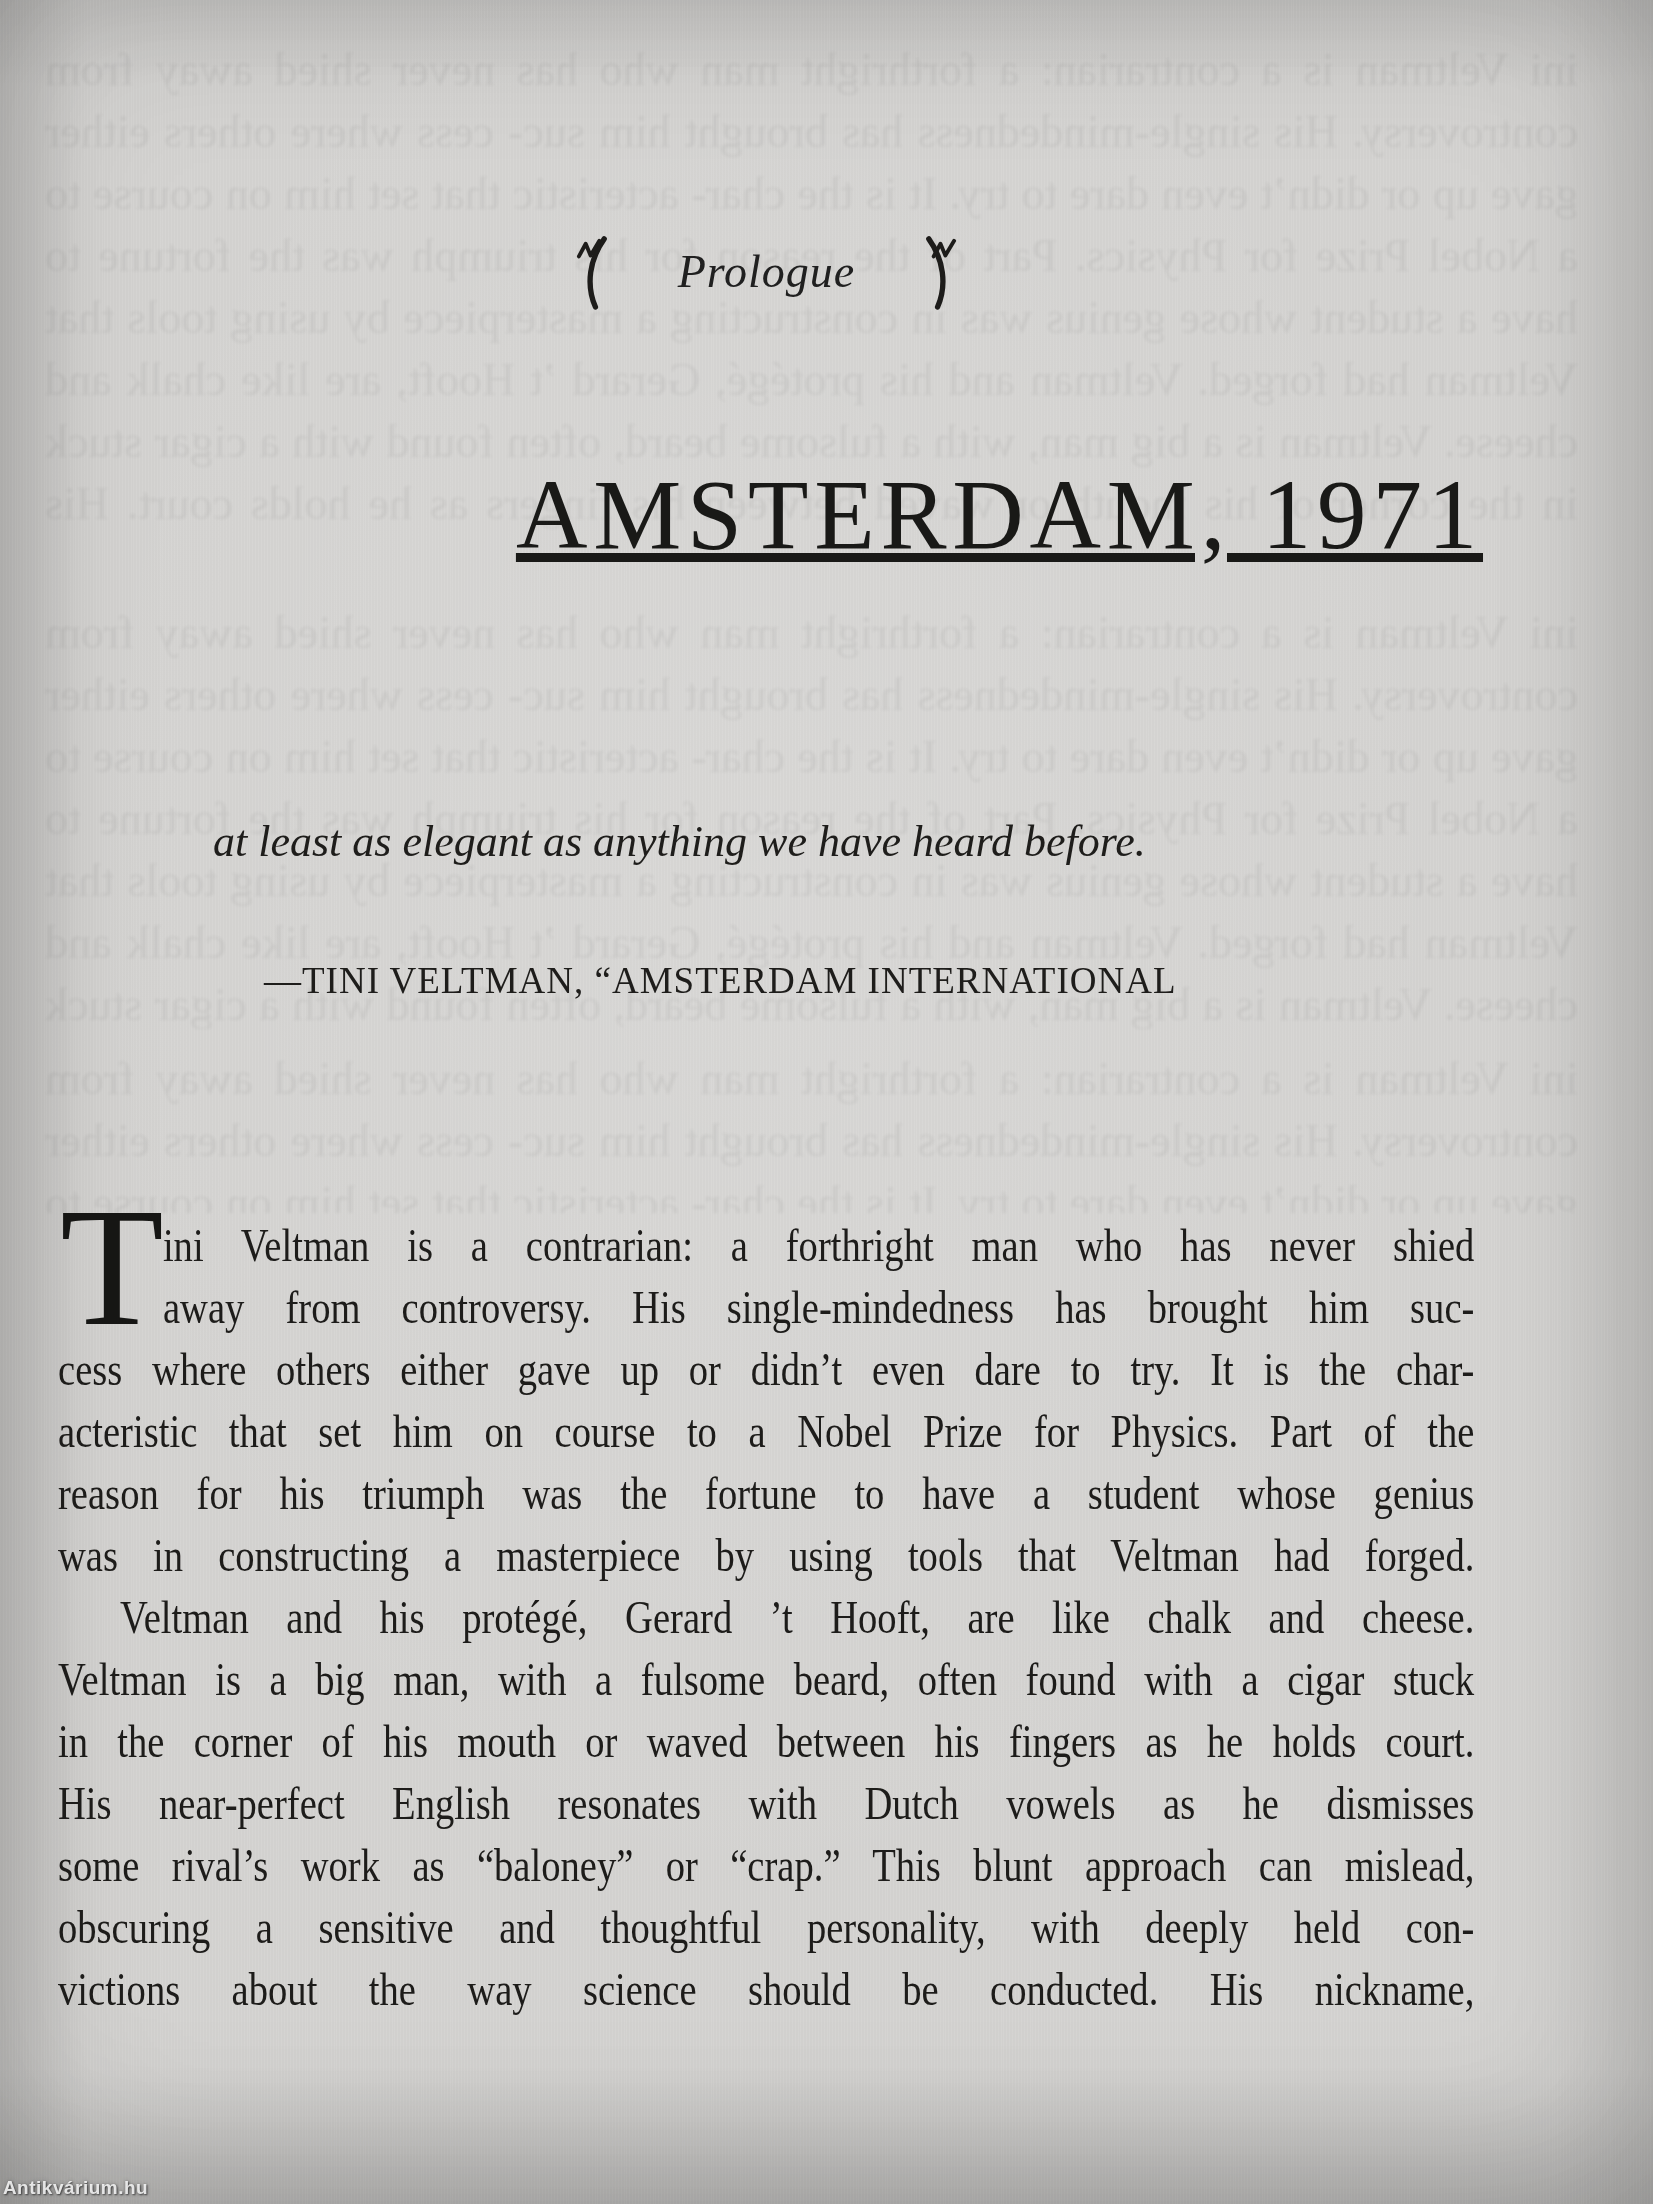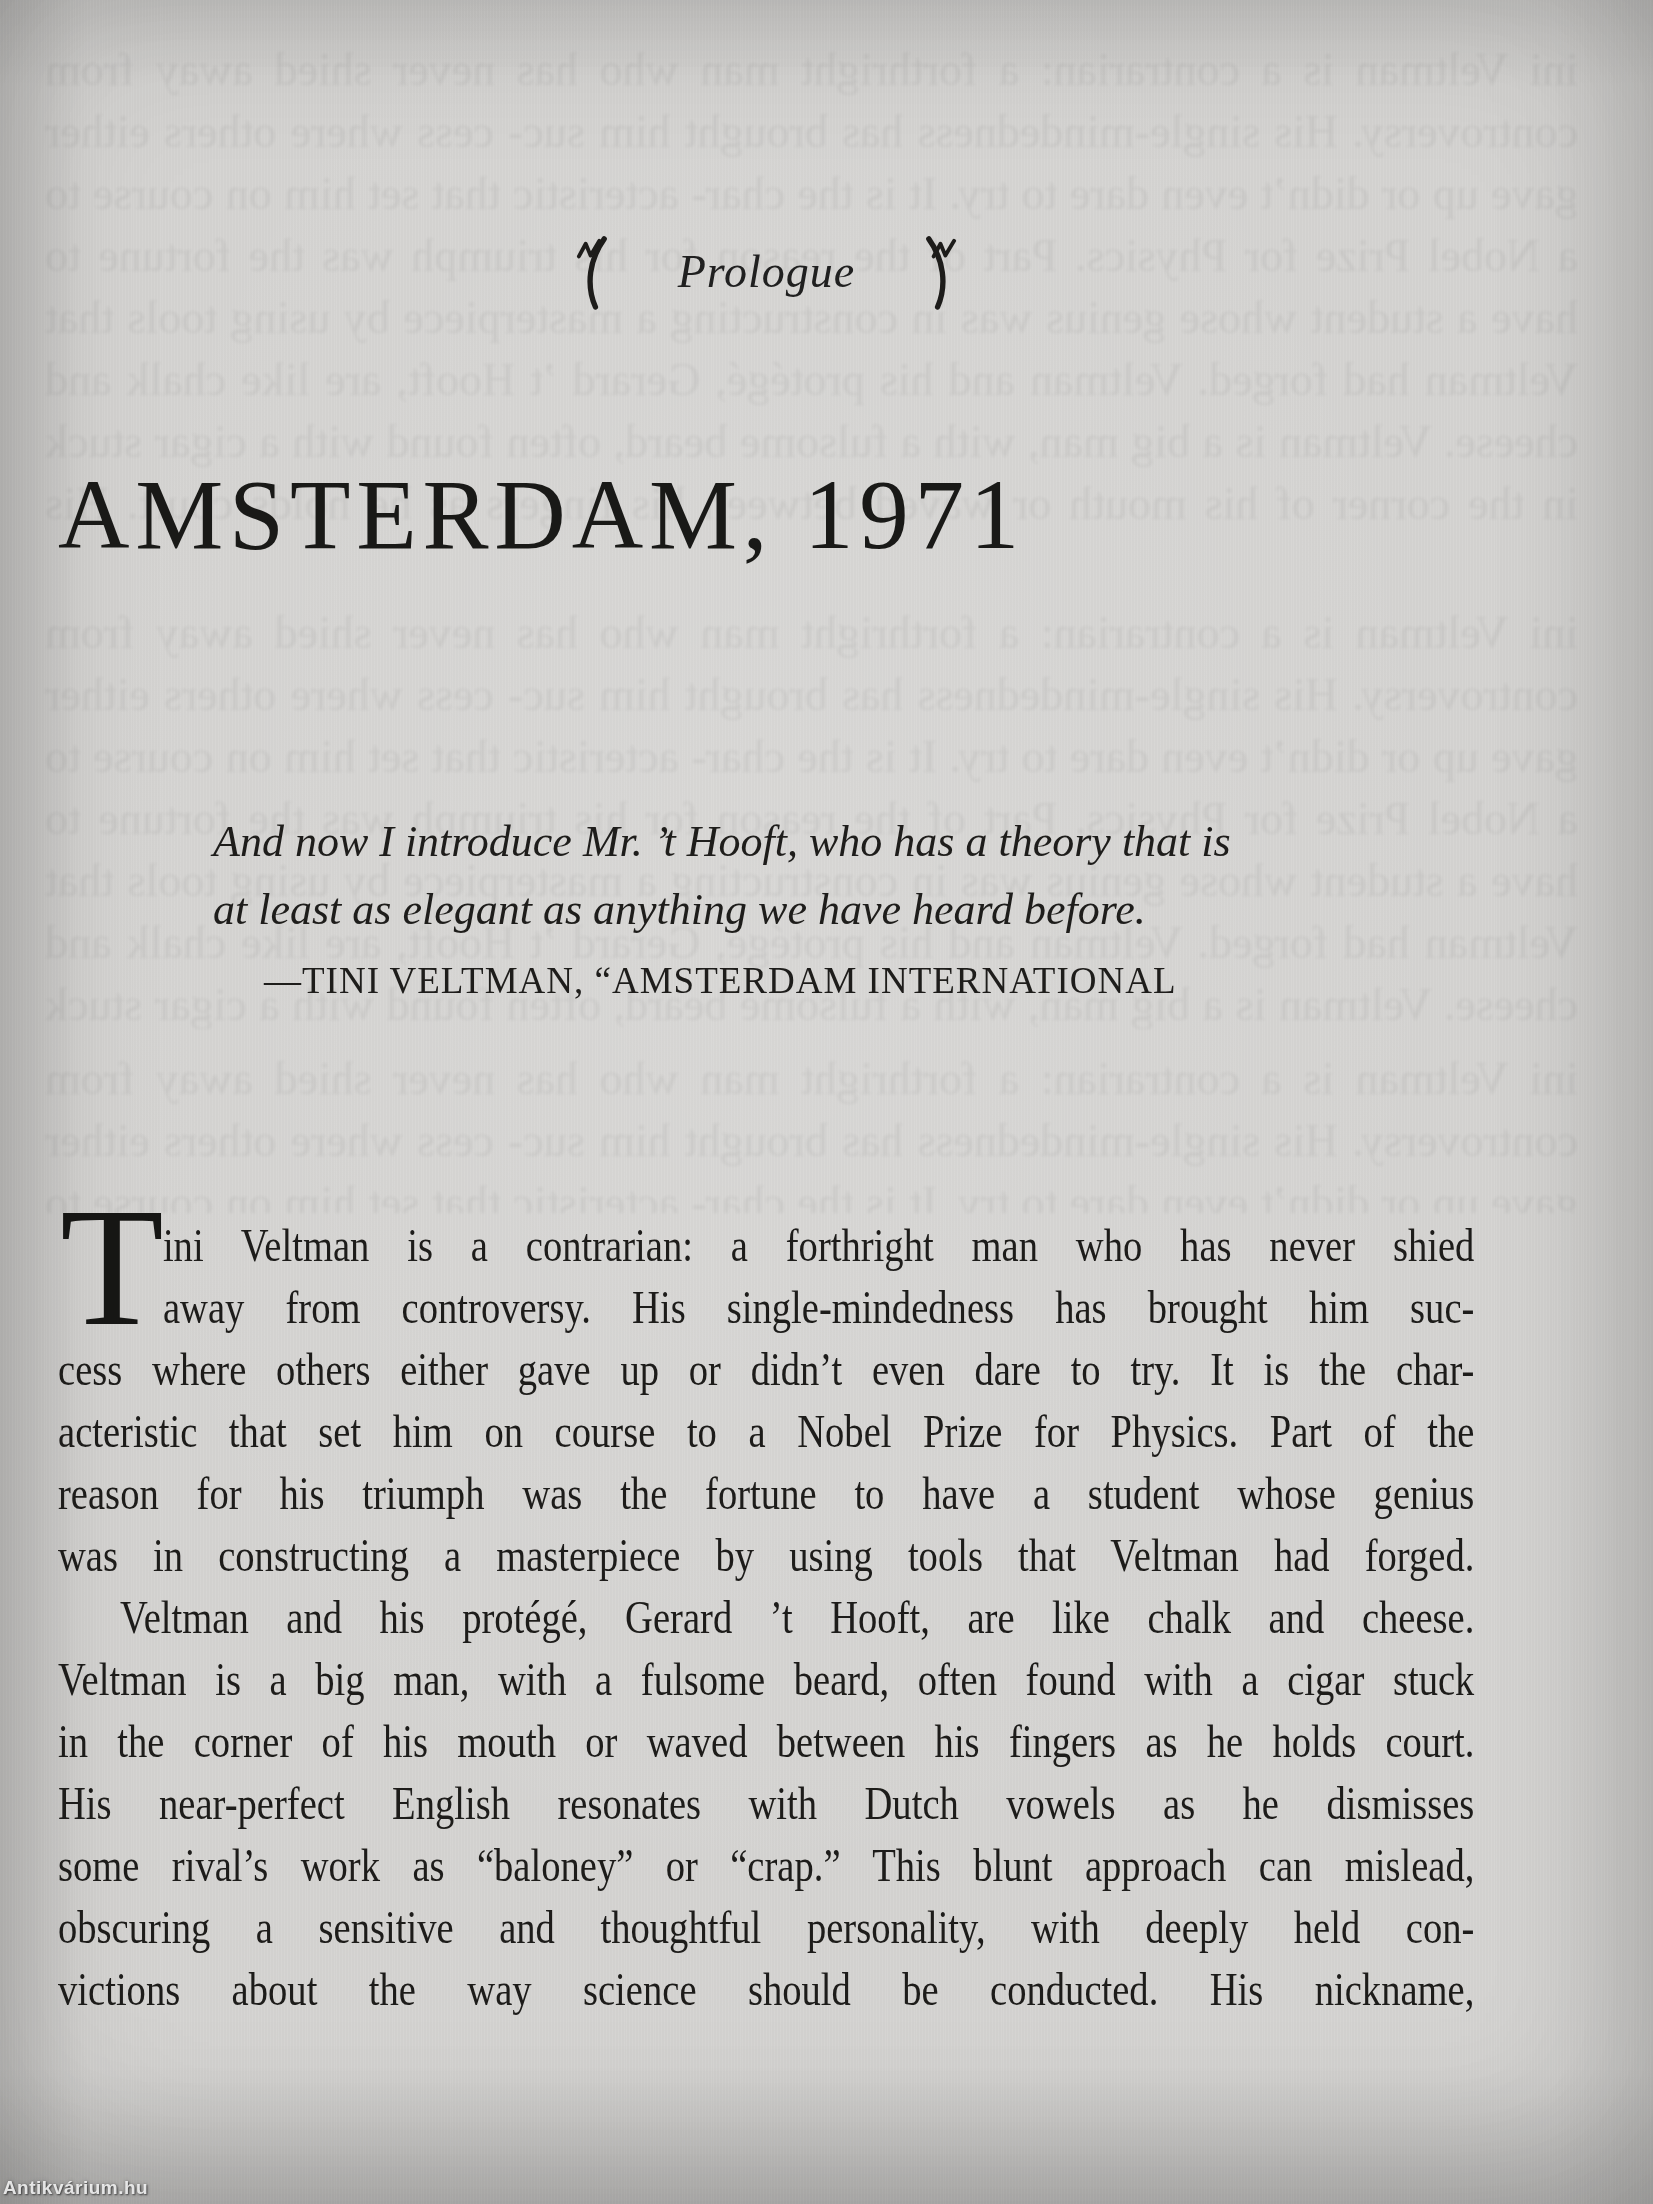--- a/index.html
+++ b/index.html
@@ -33,23 +33,23 @@
   .content{position:absolute;left:58px;top:0;width:1417px;z-index:2;}
   .prologue-row{
     position:absolute;top:233px;left:0;width:100%;
     display:flex;justify-content:center;align-items:flex-end;gap:66px;
   }
   .prologue-label{
     font-style:italic;font-size:46px;line-height:78px;letter-spacing:1px;color:#202020;
   }
   .orn{display:block;}
   .chapter-title{
-    position:absolute;top:464px;left:0;width:100%;
-    text-align:left;font-size:99px;line-height:101px;
-    letter-spacing:5.8px;color:#191917;
+    position:absolute;top:464px;left:8px;width:100%;
+    text-align:right;font-size:99px;line-height:101px;
+    letter-spacing:5.8px;color:#191917;text-decoration:underline;
   }
   .epigraph{
     position:absolute;top:808px;left:0;width:100%;
     padding-left:155px;box-sizing:border-box;
     font-style:italic;font-size:44px;line-height:68px;color:#1e1d1b;
   }
   .attribution{
     position:absolute;top:949px;left:0;width:100%;
     padding-left:206px;box-sizing:border-box;
     text-align:left;font-size:37px;line-height:64px;letter-spacing:1px;color:#1e1d1b;
@@ -95,21 +95,20 @@
       <span class="prologue-label">Prologue</span>
       <svg class="orn" width="37" height="78" viewBox="0 0 38 80">
         <path d="M8,6 C23,27 27,53 17,76" fill="none" stroke="#1d1c1a" stroke-width="5.5" stroke-linecap="round"></path>
         <path d="M13,24 L20,11 L25,23 L34,8" fill="none" stroke="#1d1c1a" stroke-width="4" stroke-linecap="round" stroke-linejoin="round"></path>
       </svg>
     </div>
 
     <div class="chapter-title">AMSTERDAM, 1971</div>
 
     <div class="epigraph">
-      <div>And now I introduce Mr. ’t Hooft, who has a theory that is</div>
       <div>at least as elegant as anything we have heard before.</div>
     </div>
 
     <div class="attribution">
       <div>—TINI VELTMAN, “AMSTERDAM INTERNATIONAL</div>
     </div>
 
     <div class="bodytext">
       <span class="dropcap">T</span>
       <div class="bline indent-cap">ini Veltman is a contrarian: a forthright man who has never shied</div>

